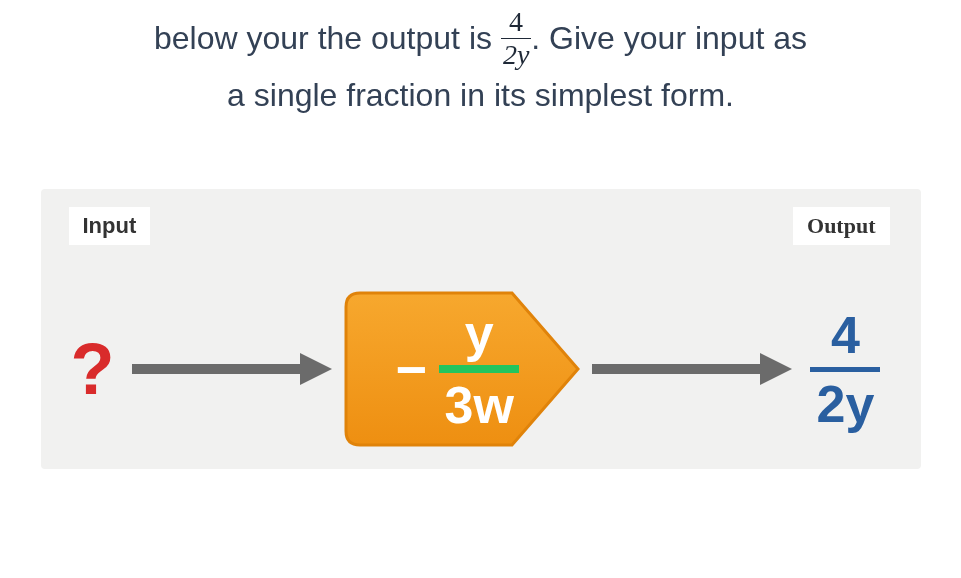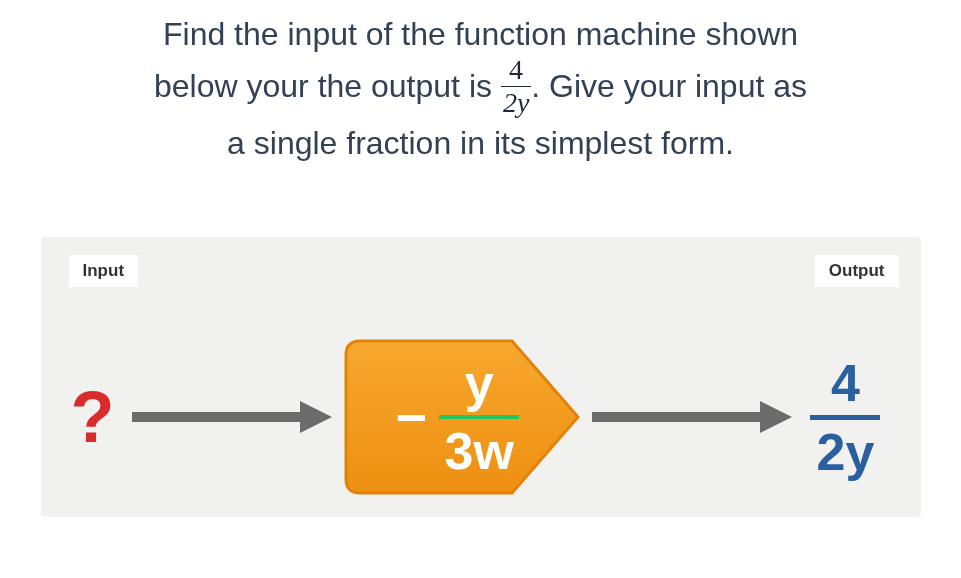--- a/index.html
+++ b/index.html
@@ -49,26 +49,26 @@
     background: #f1f1f0;
     border-radius: 4px;
     position: relative;
     padding: 20px 30px;
   }
   .label-box {
     position: absolute;
     background: #ffffff;
     padding: 6px 14px;
     font-weight: bold;
-    font-size: 17px;
+    font-size: 22px;
     color: #333;
     font-family: Arial, sans-serif;
   }
   .label-input { top: 18px; left: 28px; }
-  .label-output { top: 18px; right: 22px; }
+  .label-output { top: 18px; right: 31px; font-family: Liberation Serif, serif; }
 
   .flow {
     position: absolute;
     top: 110px;
     left: 0;
     width: 100%;
     height: 140px;
     display: flex;
     align-items: center;
   }
@@ -120,21 +120,21 @@
     align-items: center;
     line-height: 1;
   }
   .op-frac .num {
     font-size: 52px;
     padding-bottom: 6px;
   }
   .op-frac .den {
     font-size: 52px;
     padding-top: 6px;
-    border-top: 4px solid #22c55e;
+    border-top: 8px solid #22c55e;
     min-width: 80px;
     text-align: center;
   }
 
   .out-frac {
     display: flex;
     flex-direction: column;
     align-items: center;
     line-height: 1;
     margin-left: 18px;
@@ -154,21 +154,20 @@
     border-top: 5px solid #2a5fa0;
     min-width: 70px;
     text-align: center;
   }
 </style>
 </head>
 <body>
 
 <div class="container">
   <div class="question">
-    <span class="line">Find the input of the function machine shown</span>
     <span class="line">
       <span>below your the output is </span><span class="inline-frac">
           <span class="num num-it">4</span>
           <span class="den">2y</span>
         </span><span>. Give your input as</span>
     </span>
     <span class="line">a single fraction in its simplest form.</span>
   </div>
 
   <div class="machine-panel">

